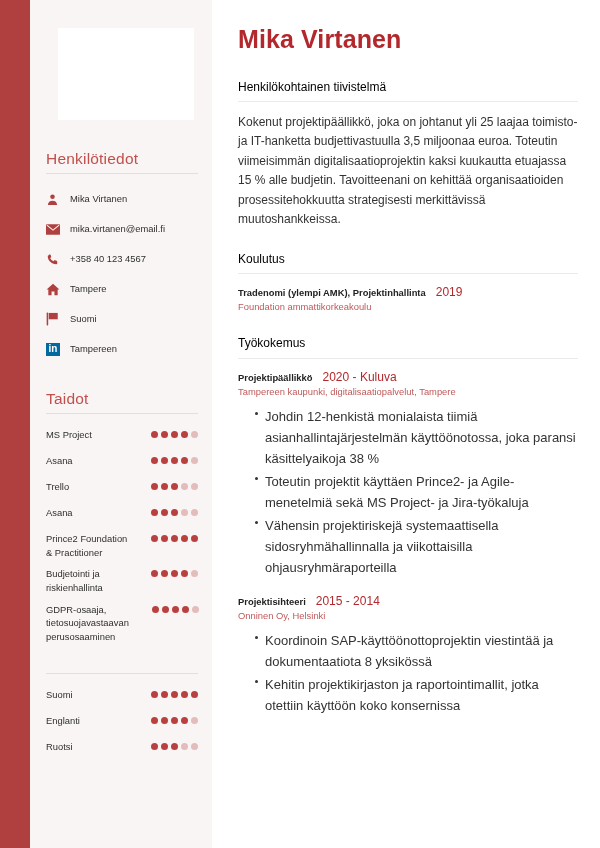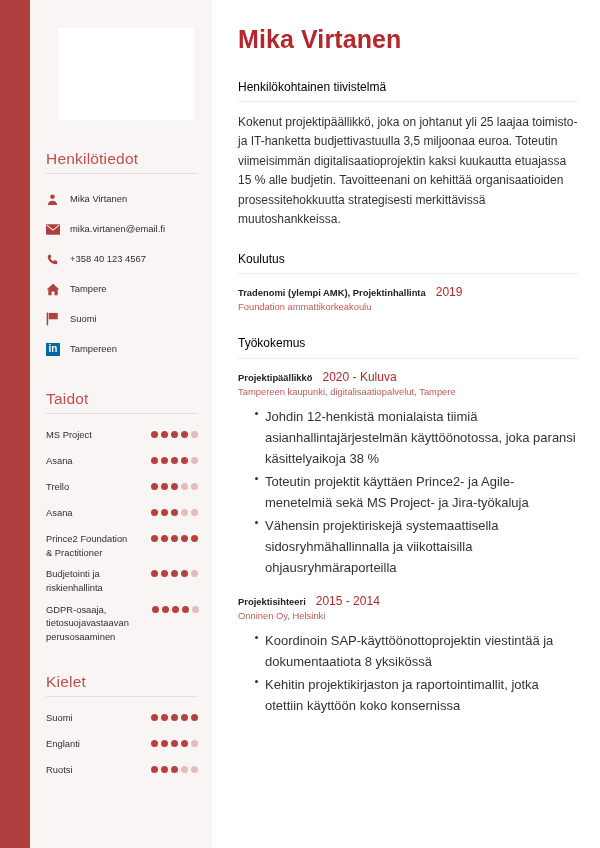--- a/index.html
+++ b/index.html
@@ -347,21 +347,20 @@
               <span class="dot on"></span>
               <span class="dot on"></span>
               <span class="dot on"></span>
               <span class="dot"></span>
             </span>
           </div>
         </div>
     </div>
 
     <div class="side-block">
-      <div class="side-section-title">Kielet</div>
       <div class="side-rule"></div>
       <div id="languages-list">
           <div class="rate-row">
             <span class="rate-label">Suomi</span>
             <span class="dots">
               <span class="dot on"></span>
               <span class="dot on"></span>
               <span class="dot on"></span>
               <span class="dot on"></span>
               <span class="dot on"></span>

